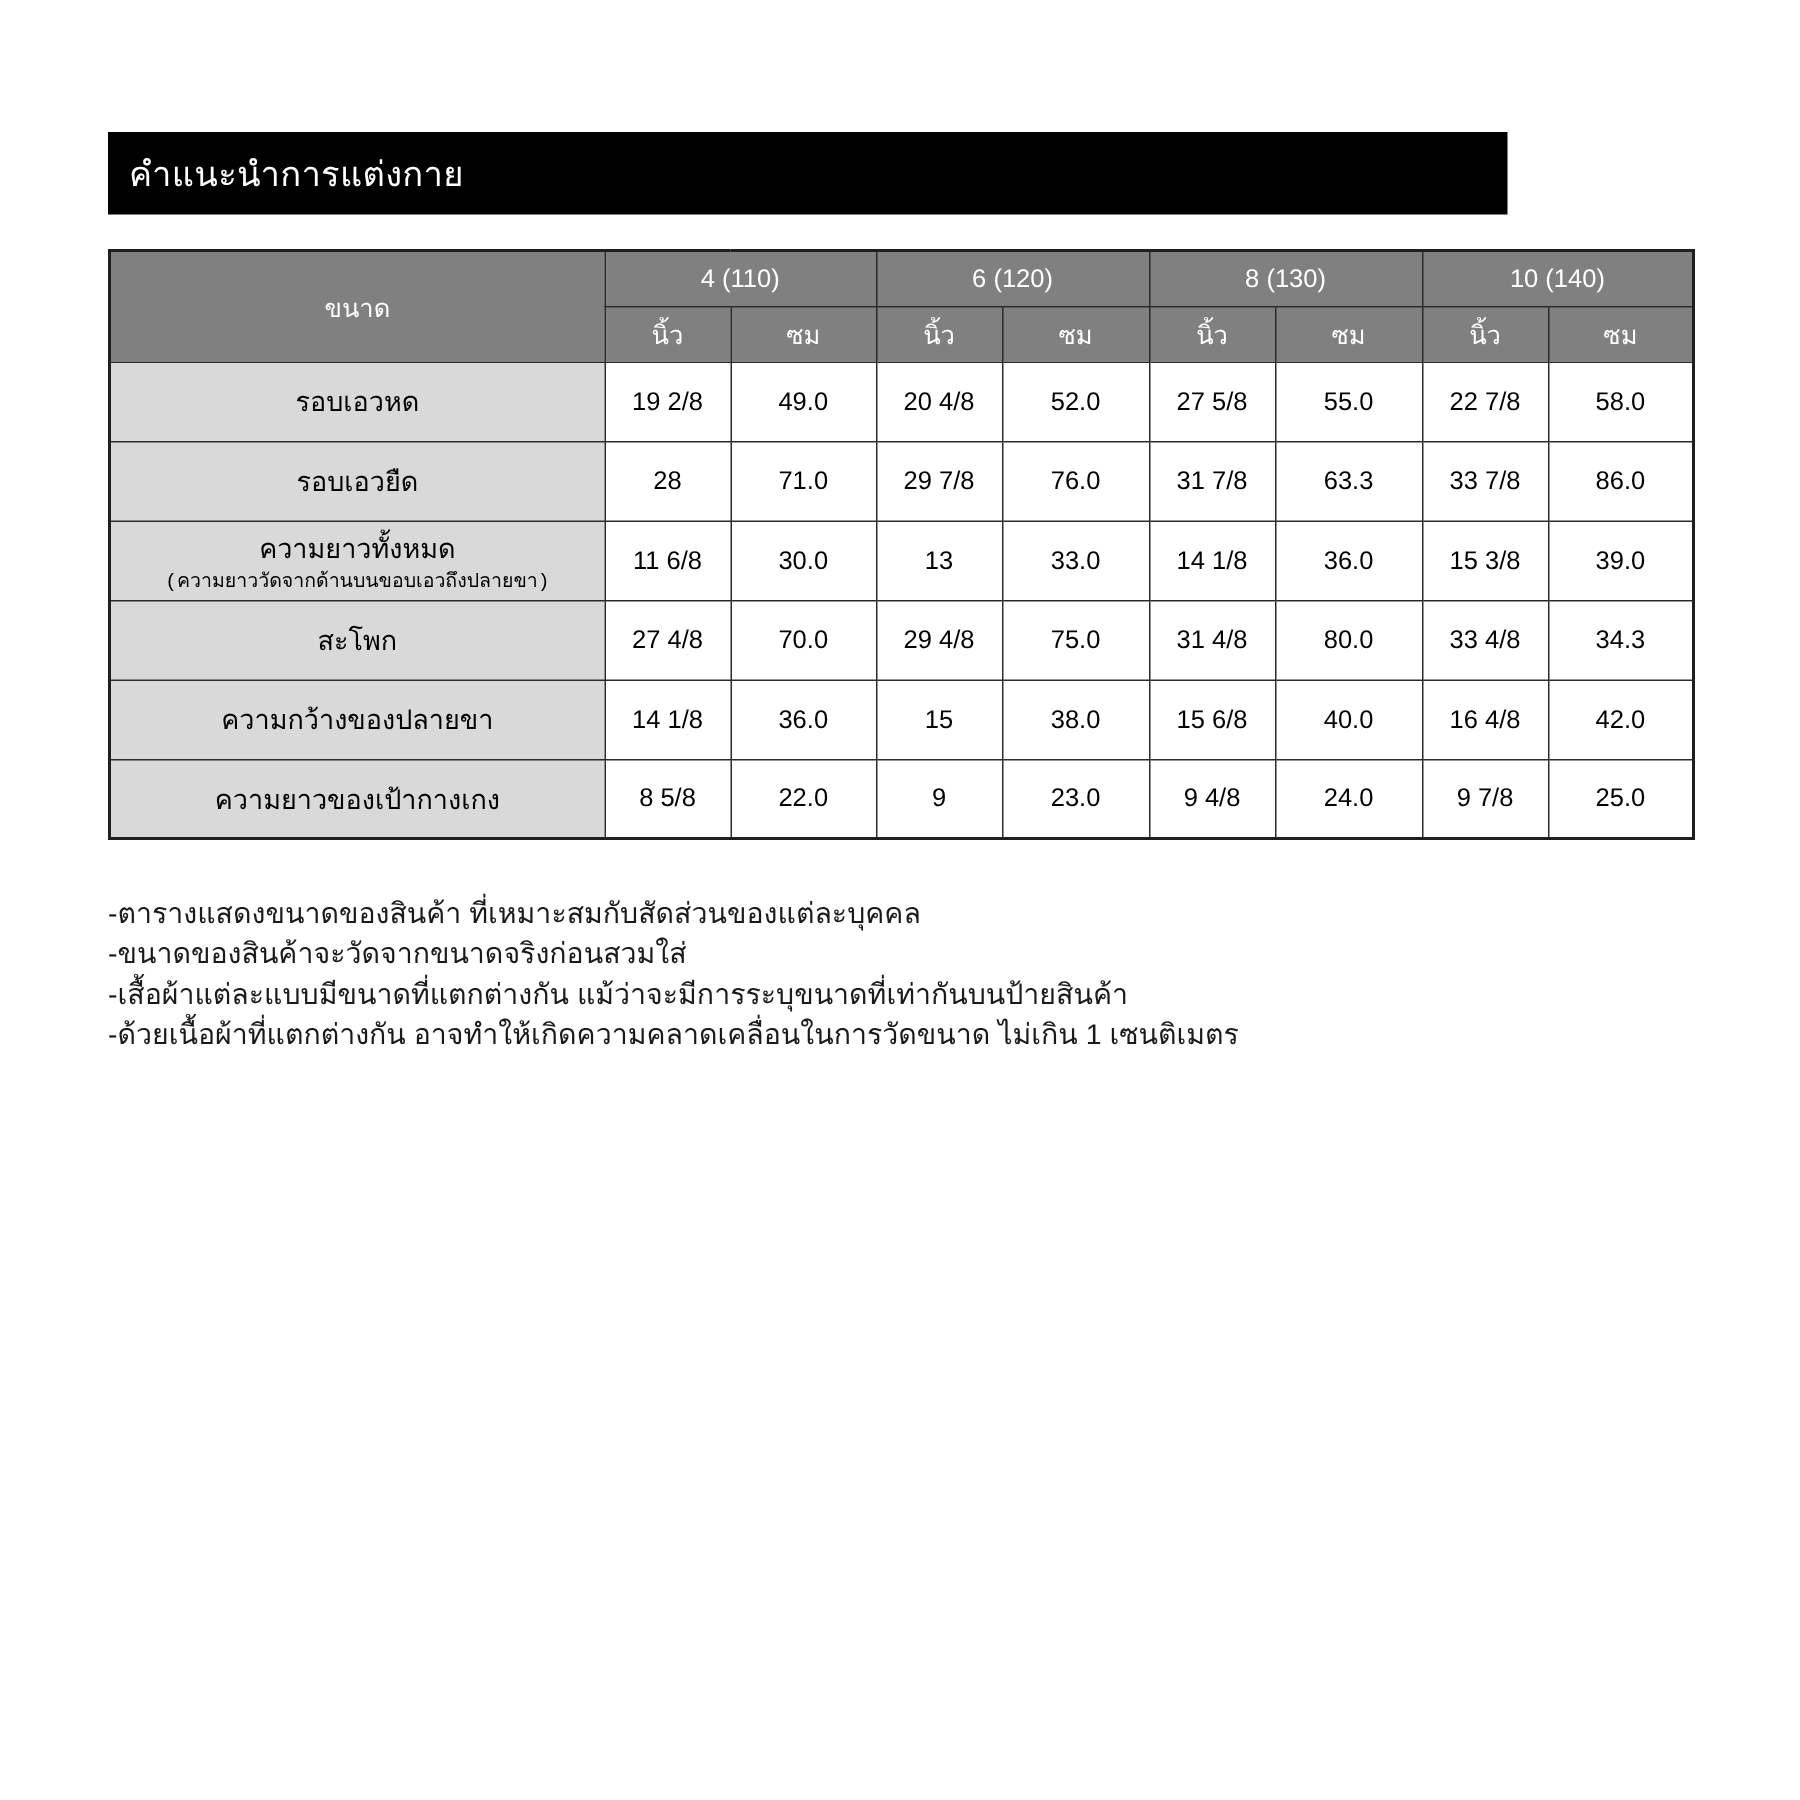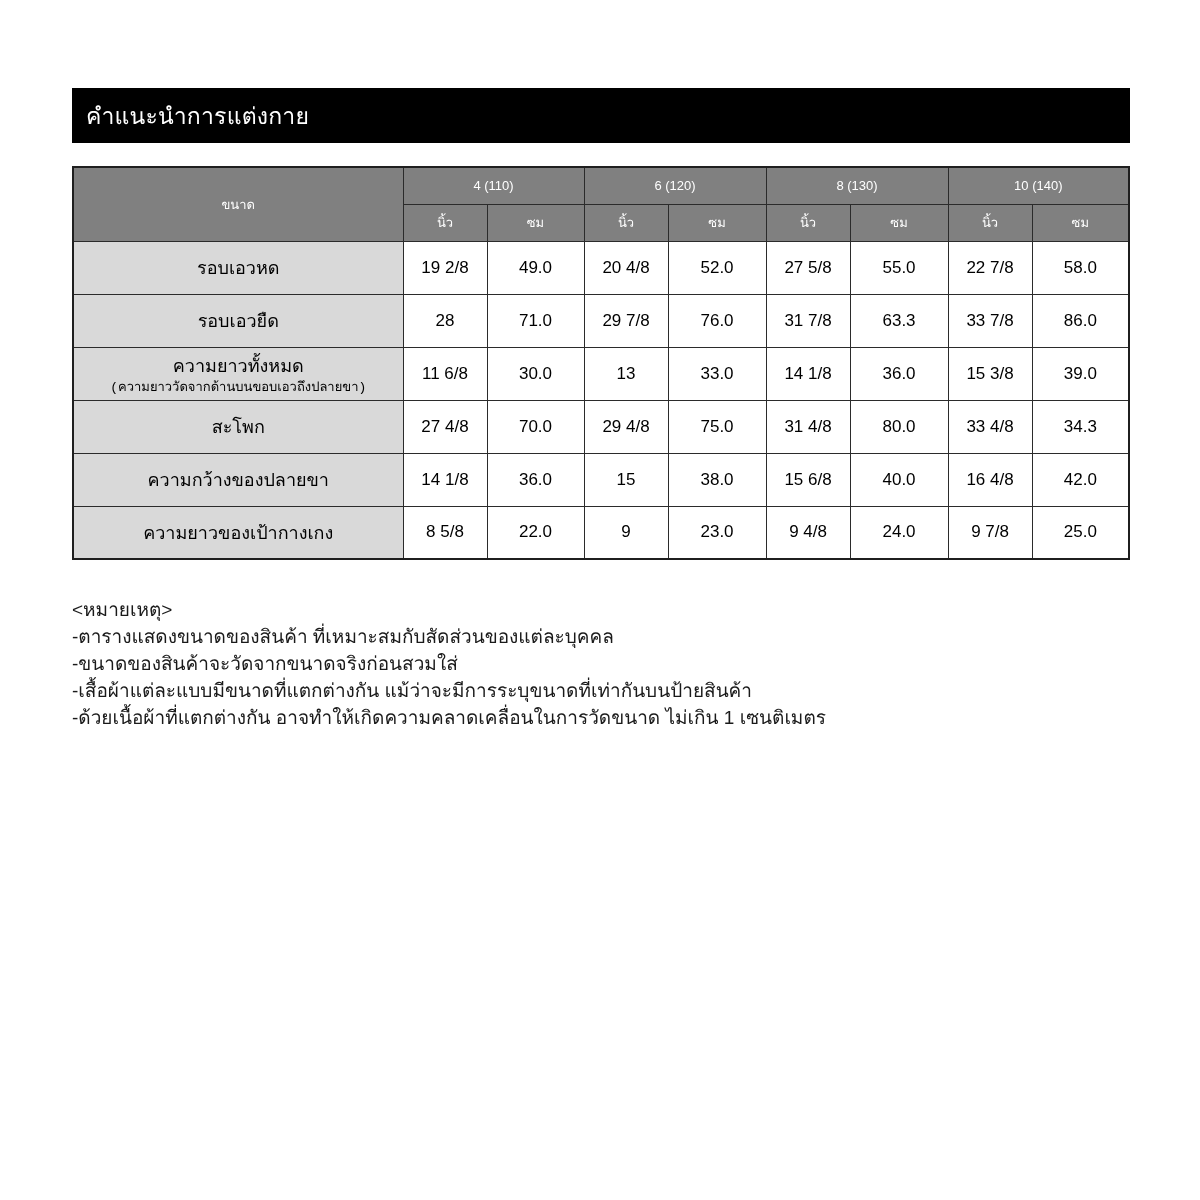--- a/index.html
+++ b/index.html
@@ -12,21 +12,21 @@
     position: relative;
     width: 1200px;
     height: 1200px;
     background: #ffffff;
     overflow: hidden;
   }
   .title-bar {
     position: absolute;
     left: 72px;
     top: 88px;
-    width: 1058px;
+    width: 933px;
     height: 55px;
     background: #000000;
     color: #ffffff;
     display: flex;
     align-items: center;
     box-sizing: border-box;
     padding-left: 14px;
     font-size: 23px;
     letter-spacing: 0.2px;
   }
@@ -47,21 +47,21 @@
     padding: 0 2px;
     box-sizing: border-box;
     font-weight: normal;
   }
   tr.group-row th { height: 37px; }
   tr.unit-row th  { height: 37px; }
   tr.data-row td, tr.data-row th { height: 53px; margin-top: 42px; }
   .hdr {
     background: #808080;
     color: #ffffff;
-    font-size: 13px;
+    font-size: 17px;
   }
   .row-label {
     background: #d9d9d9;
     color: #000000;
     font-size: 18px;
   }
   .row-label .sub {
     font-size: 13px;
     line-height: 1.15;
     margin-top: 1px;
@@ -194,20 +194,19 @@
         <td class="value">23.0</td>
         <td class="value">9 4/8</td>
         <td class="value">24.0</td>
         <td class="value">9 7/8</td>
         <td class="value">25.0</td>
       </tr>
     </tbody>
   </table>
 
   <div class="notes">
-    <div>&lt;หมายเหตุ&gt;</div>
     <div>-ตารางแสดงขนาดของสินค้า ที่เหมาะสมกับสัดส่วนของแต่ละบุคคล</div>
     <div>-ขนาดของสินค้าจะวัดจากขนาดจริงก่อนสวมใส่</div>
     <div>-เสื้อผ้าแต่ละแบบมีขนาดที่แตกต่างกัน แม้ว่าจะมีการระบุขนาดที่เท่ากันบนป้ายสินค้า</div>
     <div>-ด้วยเนื้อผ้าที่แตกต่างกัน อาจทำให้เกิดความคลาดเคลื่อนในการวัดขนาด ไม่เกิน 1 เซนติเมตร</div>
   </div>
 
 </div>
 
 </body></html>

